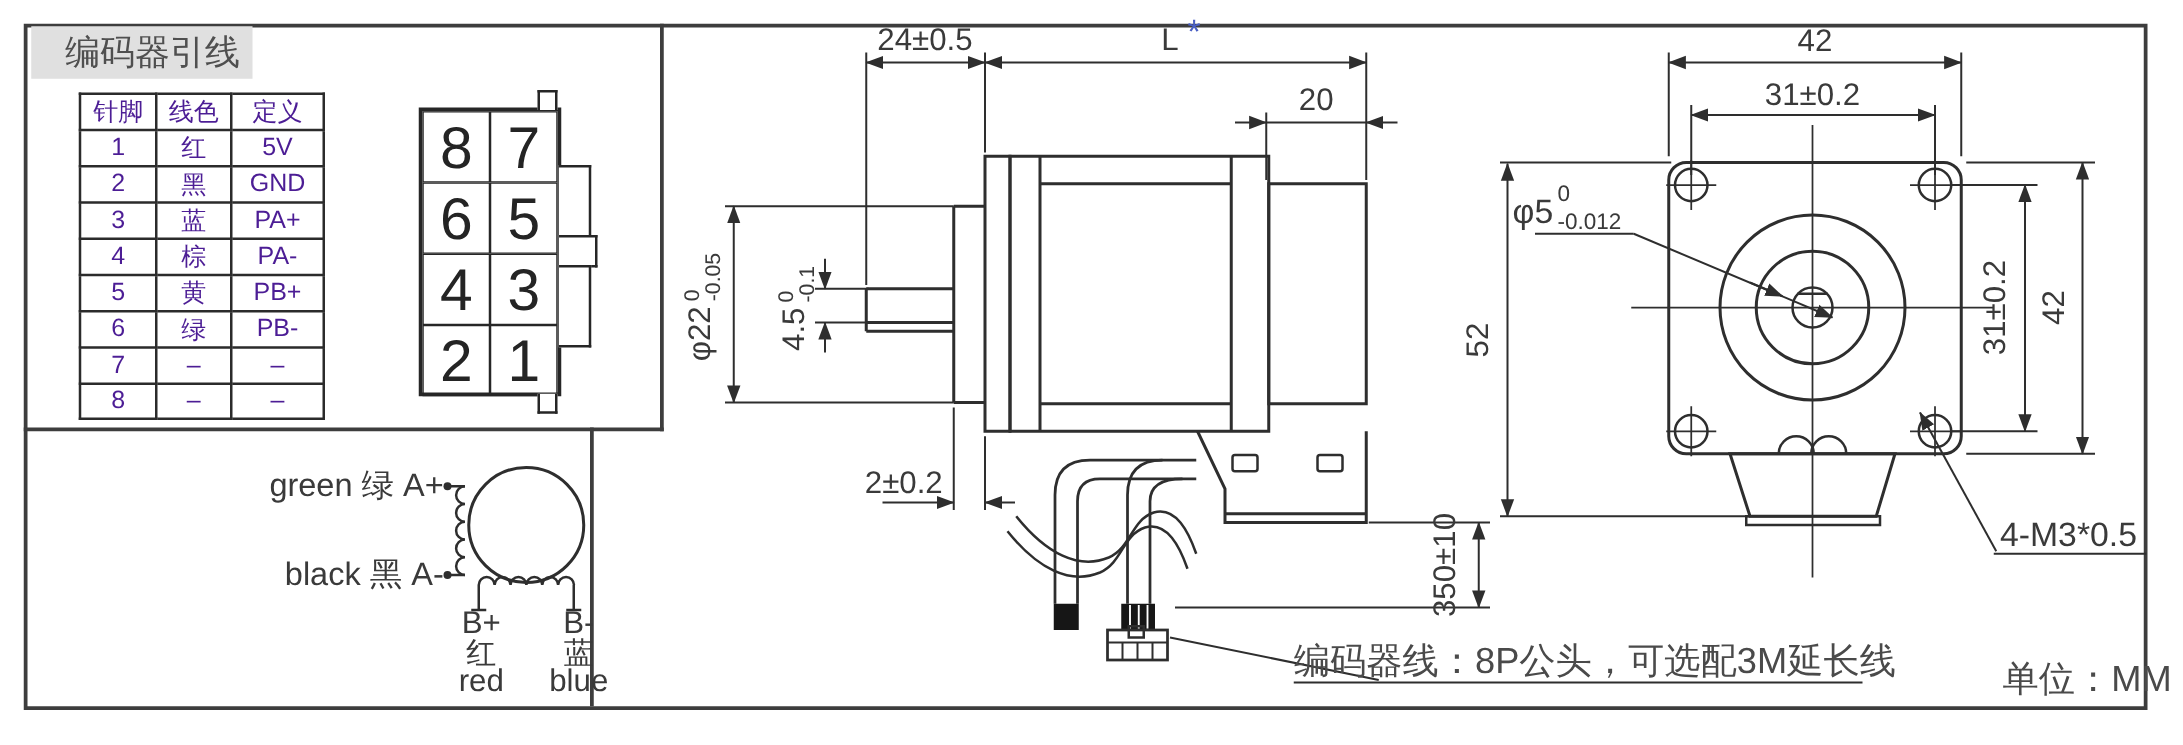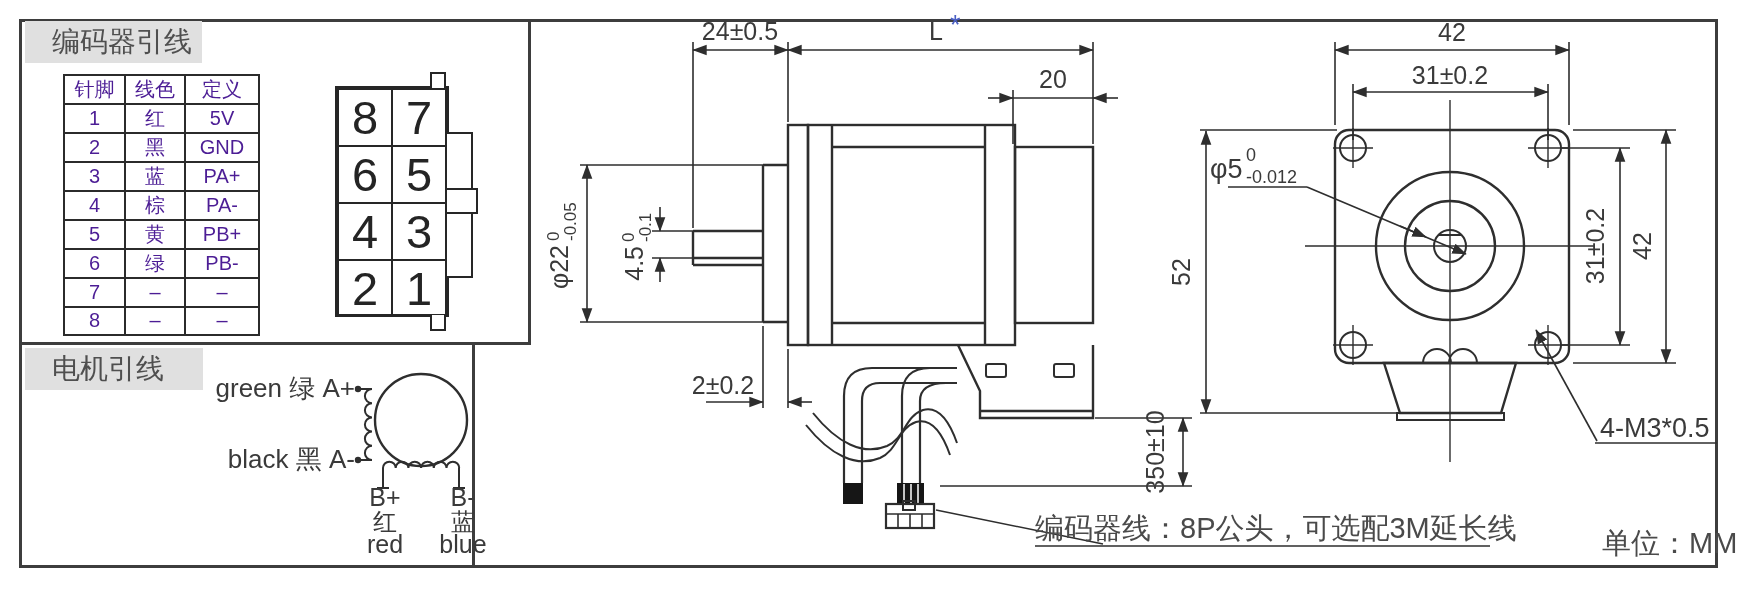--- a/index.html
+++ b/index.html
@@ -114,21 +114,20 @@
     <div class="cell">3</div>
     <div class="cell">2</div>
     <div class="cell">1</div>
   </div>
   <div class="tab tab-top"></div>
   <div class="tab tab-bot"></div>
   <div class="tab rtab1"></div>
   <div class="tab rtab2"></div>
   <div class="tab rtab3"></div>
 
-  <div class="sec-label" id="mot-label">电机引线</div>
 
   <svg class="overlay" width="1746" height="596" viewBox="0 0 1746 596">
     <defs>
       <marker id="ar" viewBox="0 0 10 10" refX="9.5" refY="5" markerWidth="9" markerHeight="9" orient="auto-start-reverse">
         <path d="M0,1.3 L10,5 L0,8.7 z" fill="#2e2e2e"></path>
       </marker>
     </defs>
 
     <g>
       <circle cx="421" cy="420" r="46" class="ol"></circle>

